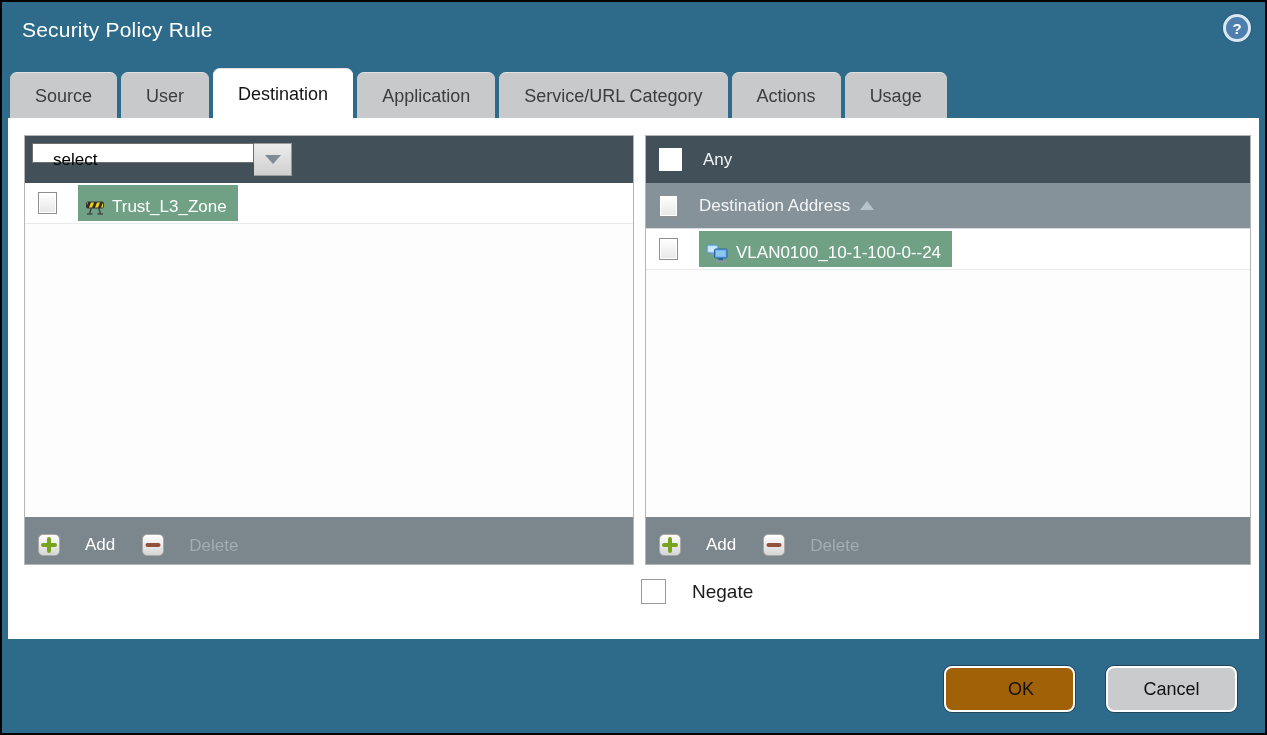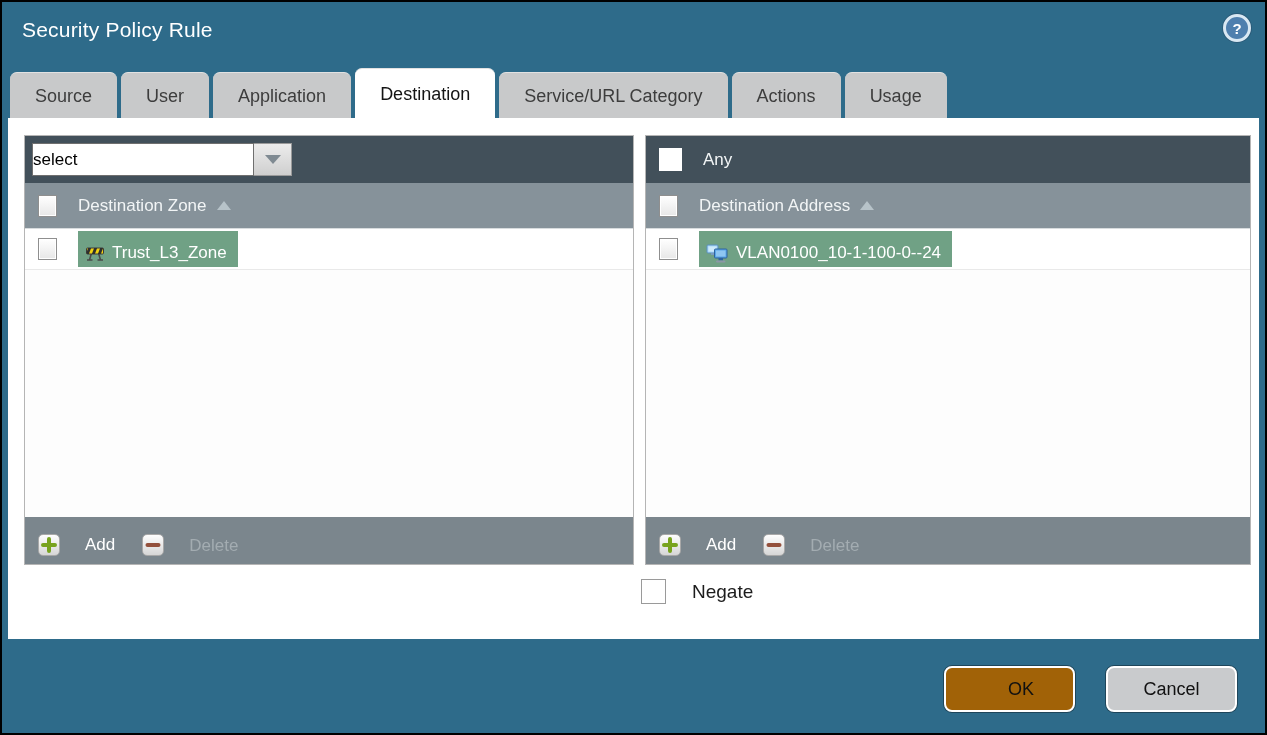--- a/index.html
+++ b/index.html
@@ -80,24 +80,24 @@
   .prows { flex: 1 1 auto; background: #fdfdfd; overflow: hidden; }
   .pfoot {
     height: 47px; background: #7b868d;
     display: flex; align-items: center;
     padding-left: 13px; flex: 0 0 auto;
   }
 
   
   .combo { display: flex; }
   .combo-field {
-    width: 222px; height: 33px;
+    width: 222px; height: 20px;
     background: #fff; border: 1px solid #6f6f6f;
     font-size: 17px; color: #000;
-    padding-left: 0; line-height: 31px;
+    padding-left: 20px; line-height: 31px;
   }
   .combo-btn {
     width: 38px; height: 33px;
     background: linear-gradient(#ececec, #cfcfcf);
     border: 1px solid #9a9a9a; border-left: none;
     display: flex; align-items: center; justify-content: center;
     cursor: pointer;
   }
   .tri-down {
     width: 0; height: 0;
@@ -195,42 +195,37 @@
 <body>
 
 <div class="dialog">
 
   <div class="title">Security Policy Rule</div>
   <div class="help-icon">?</div>
 
   <div class="tabs">
     <div class="tab">Source</div>
     <div class="tab">User</div>
+    <div class="tab active">Destination</div>
     <div class="tab">Application</div>
-    <div class="tab active">Destination</div>
     <div class="tab">Service/URL Category</div>
     <div class="tab">Actions</div>
     <div class="tab">Usage</div>
   </div>
 
   <div class="content">
 
     <div class="panel panel-left">
       <div class="ptoolbar">
         <div class="combo">
           <div class="combo-field">select</div>
           <div class="combo-btn">
             <span class="tri-down"></span>
           </div>
         </div>
-      </div>
-      <div class="phead">
-        <span class="cb"></span>
-        <span class="head-label">Destination Zone</span>
-        <span class="sort-asc"></span>
       </div>
       <div class="prows">
         <div class="row">
           <span class="cb"></span>
           <span class="chip">
             <span>
               <svg width="20" height="16" viewBox="0 0 20 16">
                 <path d="M4.5 15 L6.5 8 M15.5 15 L13.5 8" stroke="#4a4a4a" stroke-width="1.6" fill="none"></path>
                 <path d="M2 15 h5.5 M12.5 15 h5.5" stroke="#4a4a4a" stroke-width="1.6" fill="none"></path>
                 <clipPath id="zoneclip">

